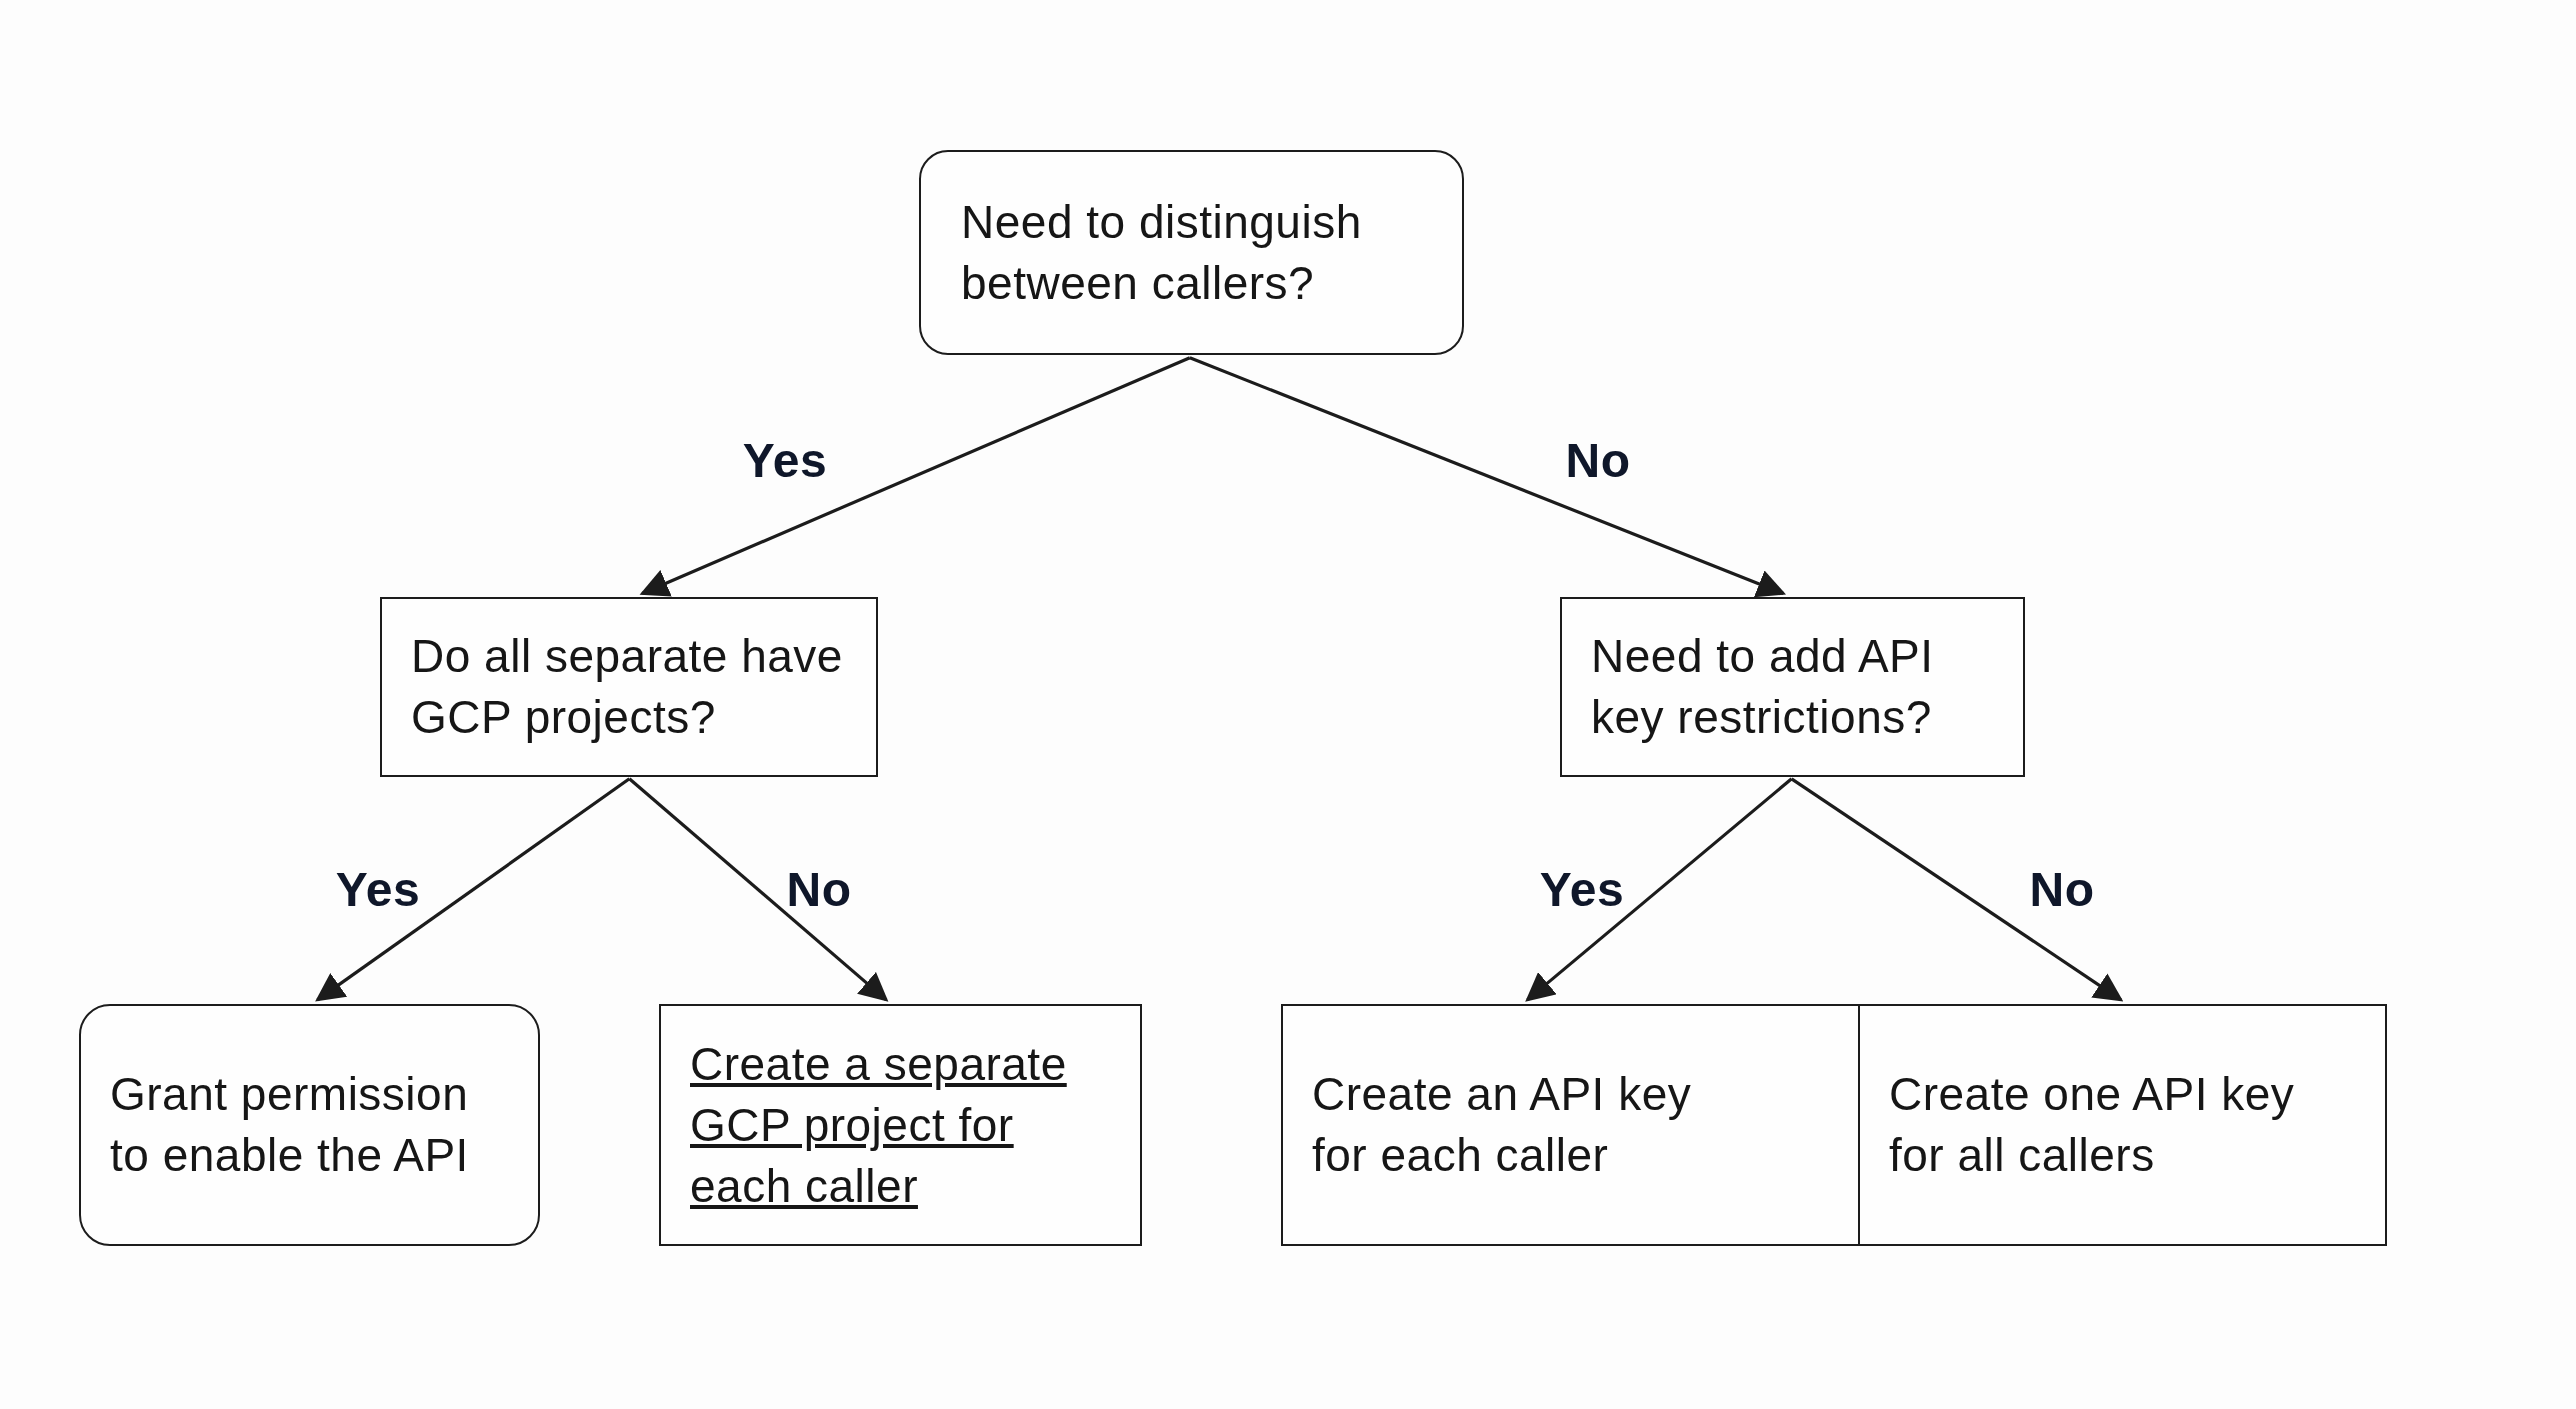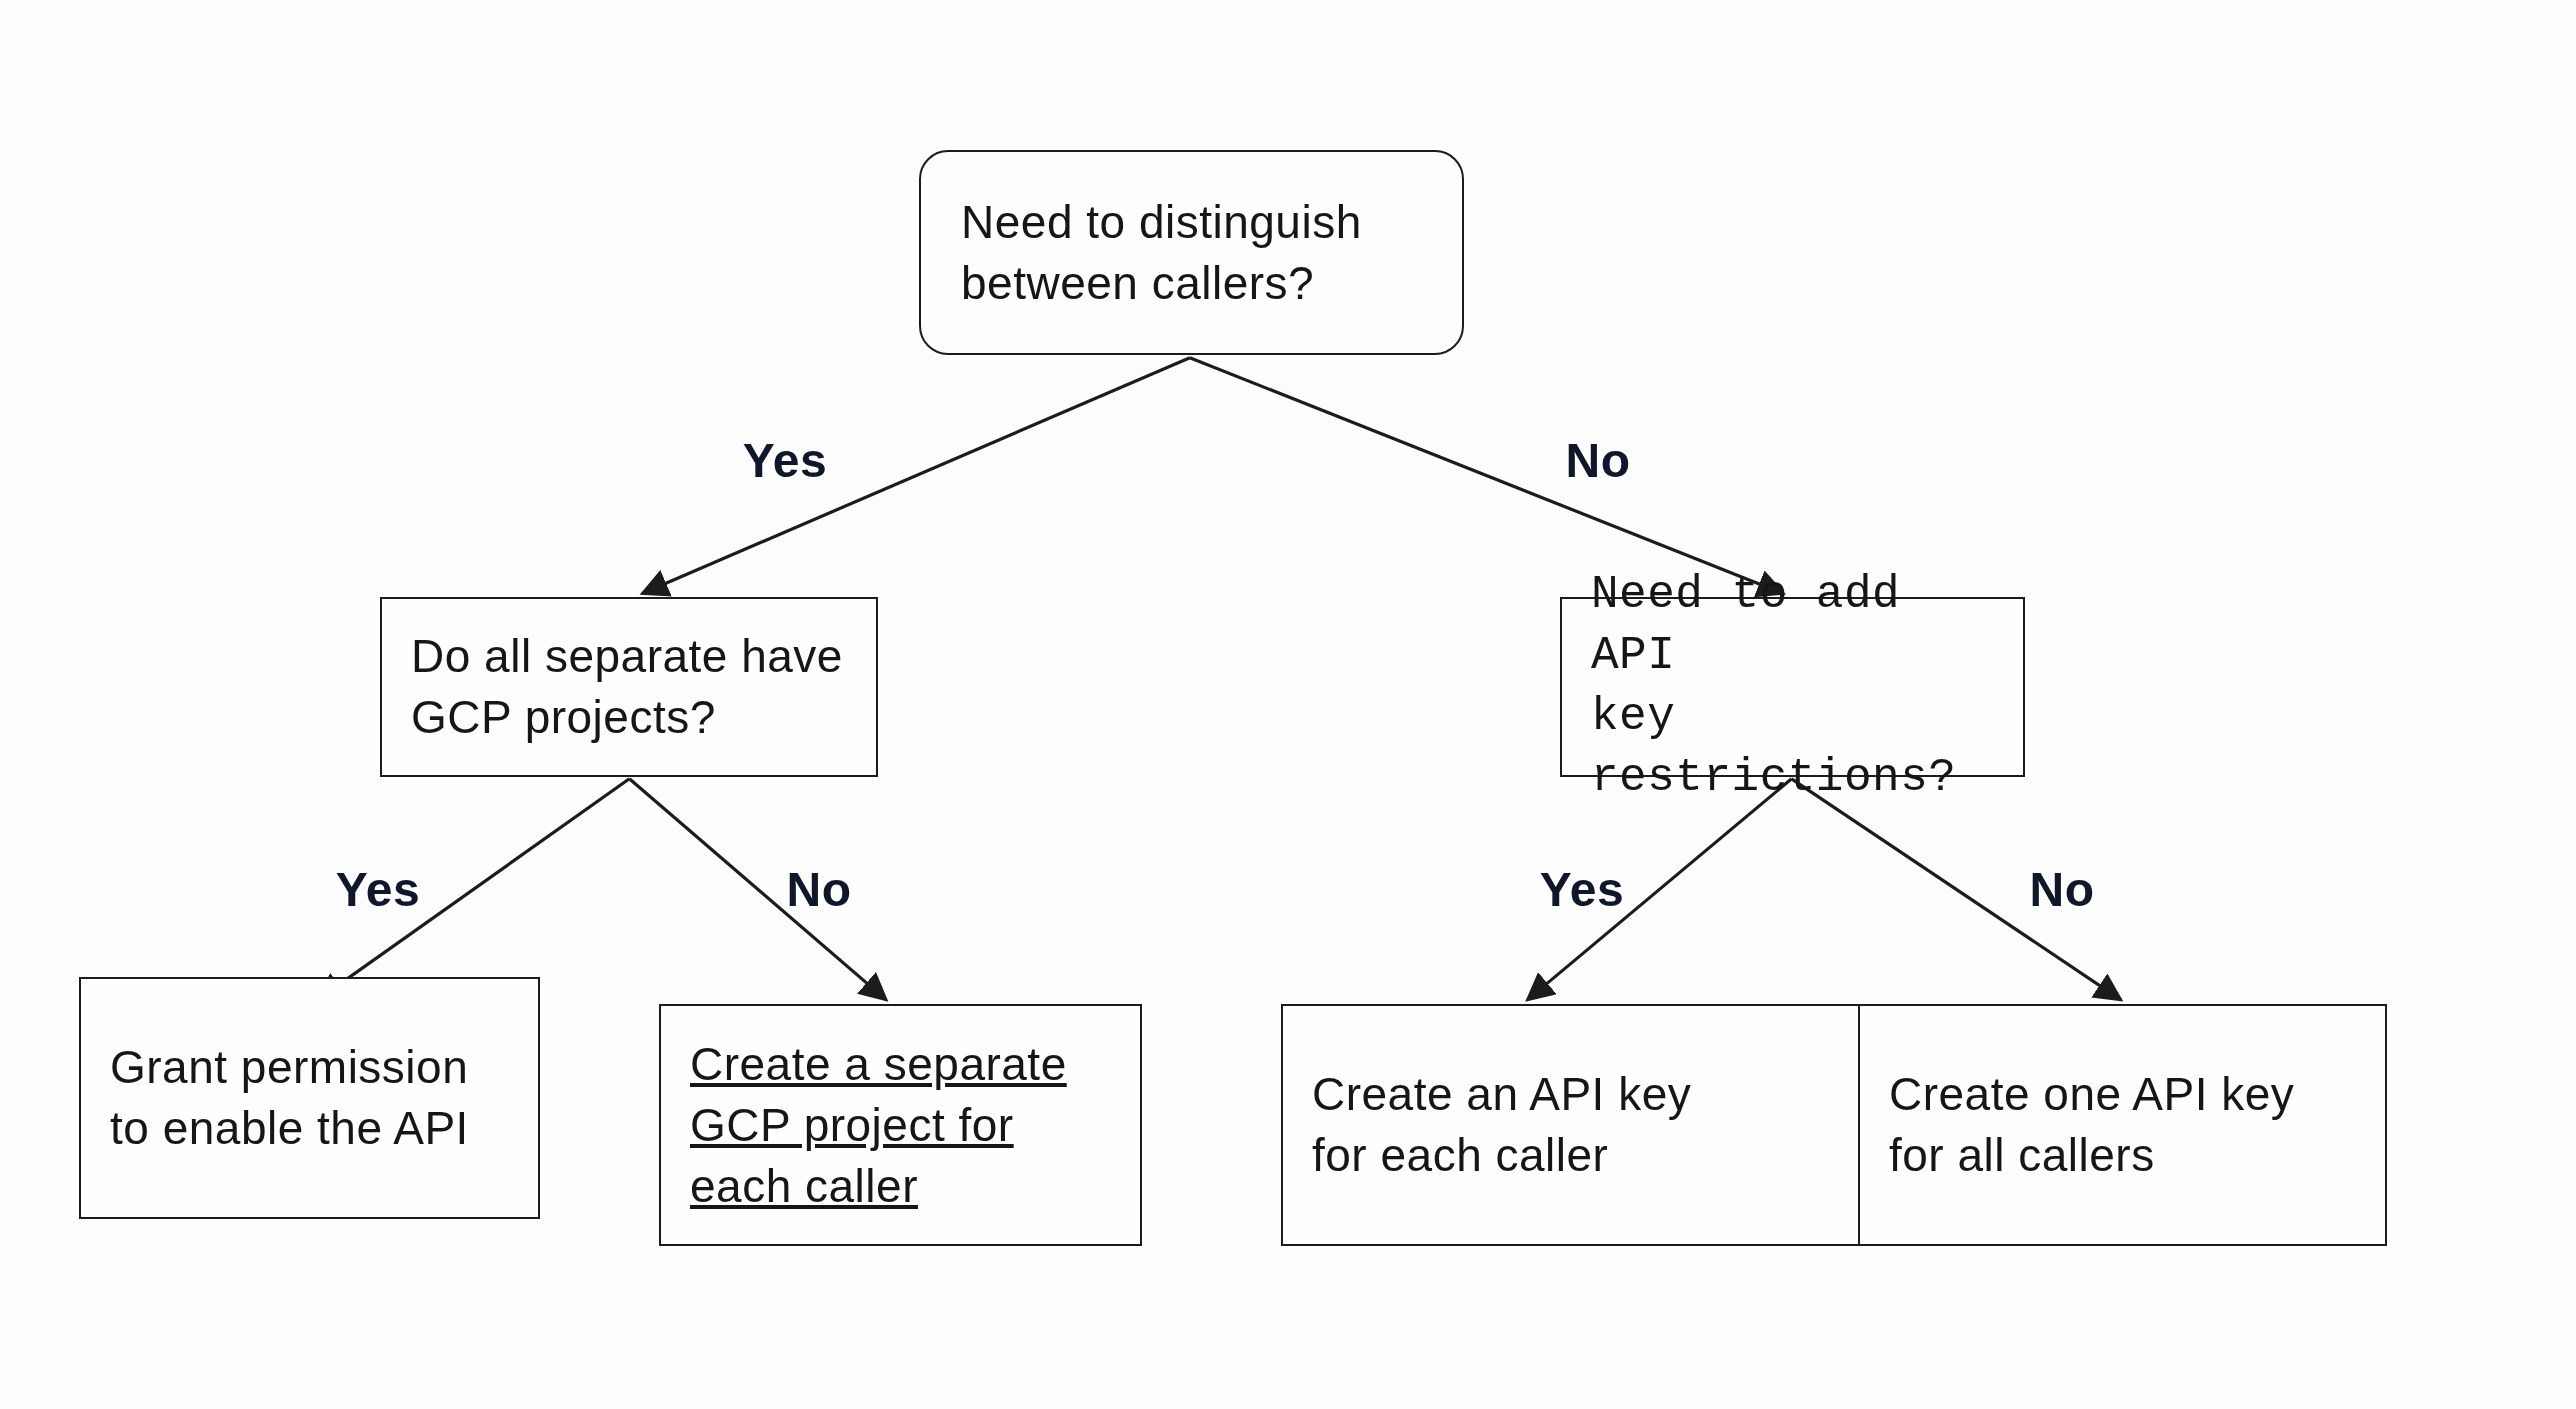--- a/index.html
+++ b/index.html
@@ -76,26 +76,26 @@
   <div class="node node-root" style="left:919px; top:150px; width:545px; height:205px;border-radius:29px;">
     <div class="node-label">Need to distinguish
 between callers?</div>
   </div>
 
   <div class="node" style="left:380px; top:597px; width:498px; height:180px;">
     <div class="node-label">Do all separate have
 GCP projects?</div>
   </div>
 
-  <div class="node" style="left:1560px; top:597px; width:465px; height:180px;font-family:Liberation Mono, monospace;">
+  <div class="node" style="left:1560px; top:597px; width:465px; height:180px;">
     <div class="node-label">Need to add API
 key restrictions?</div>
   </div>
 
-  <div class="node" style="left:79px; top:977px; width:461px; height:242px;">
+  <div class="node" style="left:79px; top:1004px; width:461px; height:242px;border-radius:31px;">
     <div class="node-label">Grant permission
 to enable the API</div>
   </div>
 
   <div class="node" style="left:659px; top:1004px; width:483px; height:242px;text-decoration:underline;">
     <div class="node-label">Create a separate
 GCP project for
 each caller</div>
   </div>
 

